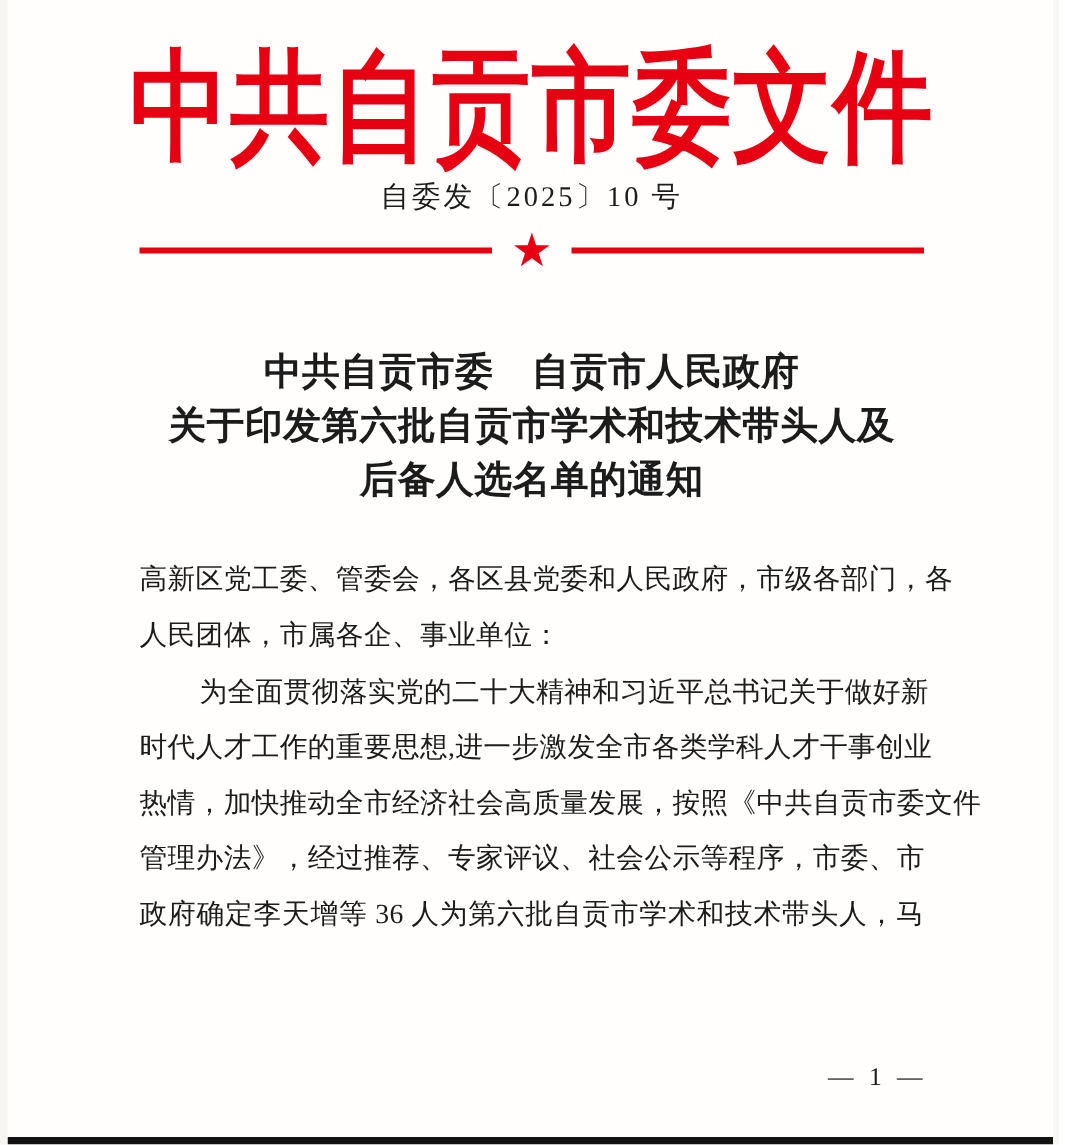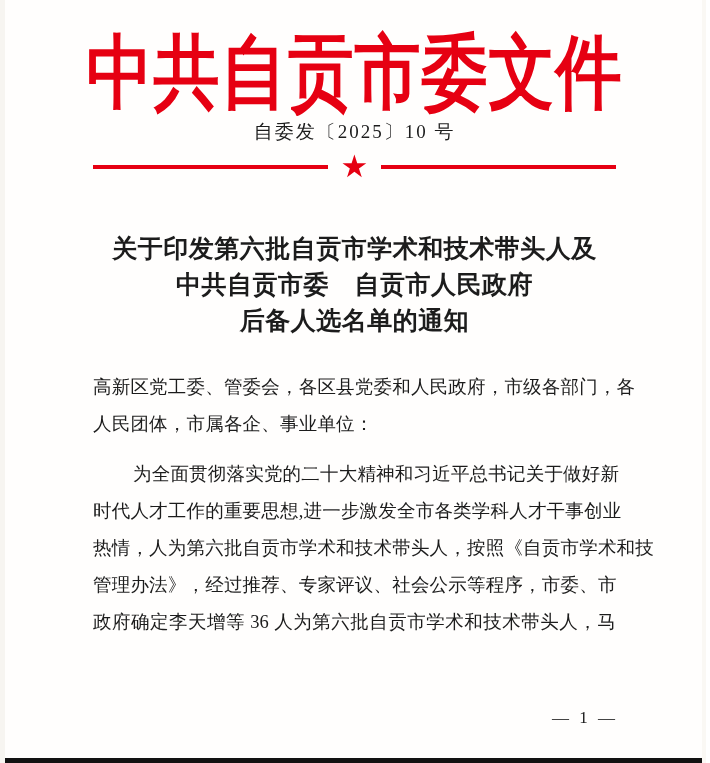--- a/index.html
+++ b/index.html
@@ -67,21 +67,21 @@
   .doc-title {
     margin-top: 48px;
     text-align: center;
     font-weight: bold;
     font-size: 25px;
     line-height: 36px;
     letter-spacing: 0.5px;
   }
   
   .salutation { margin-top: 30px; }
-  .body-block { margin-top: 13px; }
+  .body-block { margin-top: 1px; }
   .line-text {
     font-size: 18.5px;
     line-height: 37px;
     letter-spacing: 0.2px;
     text-align: justify;
     text-align-last: justify;
     white-space: nowrap;
     font-family: Liberation Serif, serif;
   }
   .line-text.para-end {
@@ -117,34 +117,34 @@
 
   <div class="doc-number">自委发〔2025〕10 号</div>
 
   <div class="separator">
     <div class="rule"></div>
     <div class="star">★</div>
     <div class="rule"></div>
   </div>
 
   <div class="doc-title">
+    <div>中共自贡市委　自贡市人民政府</div>
     <div>关于印发第六批自贡市学术和技术带头人及</div>
-    <div>中共自贡市委　自贡市人民政府</div>
     <div>后备人选名单的通知</div>
   </div>
 
   <div class="salutation">
     <div class="line-text">高新区党工委、管委会，各区县党委和人民政府，市级各部门，各</div>
     <div class="line-text para-end">人民团体，市属各企、事业单位：</div>
   </div>
 
   <div class="body-block">
     <div class="line-text indent">为全面贯彻落实党的二十大精神和习近平总书记关于做好新</div>
     <div class="line-text">时代人才工作的重要思想,进一步激发全市各类学科人才干事创业</div>
-    <div class="line-text">热情，人为第六批自贡市学术和技术带头人，按照《自贡市学术和技</div>
+    <div class="line-text">热情，加快推动全市经济社会高质量发展，按照《中共自贡市委文件</div>
     <div class="line-text">管理办法》，经过推荐、专家评议、社会公示等程序，市委、市</div>
     <div class="line-text">政府确定李天增等 36 人为第六批自贡市学术和技术带头人，马</div>
   </div>
 
   <div class="page-num">— 1 —</div>
 
   <div class="bottom-edge"></div>
 
 </div>
 

